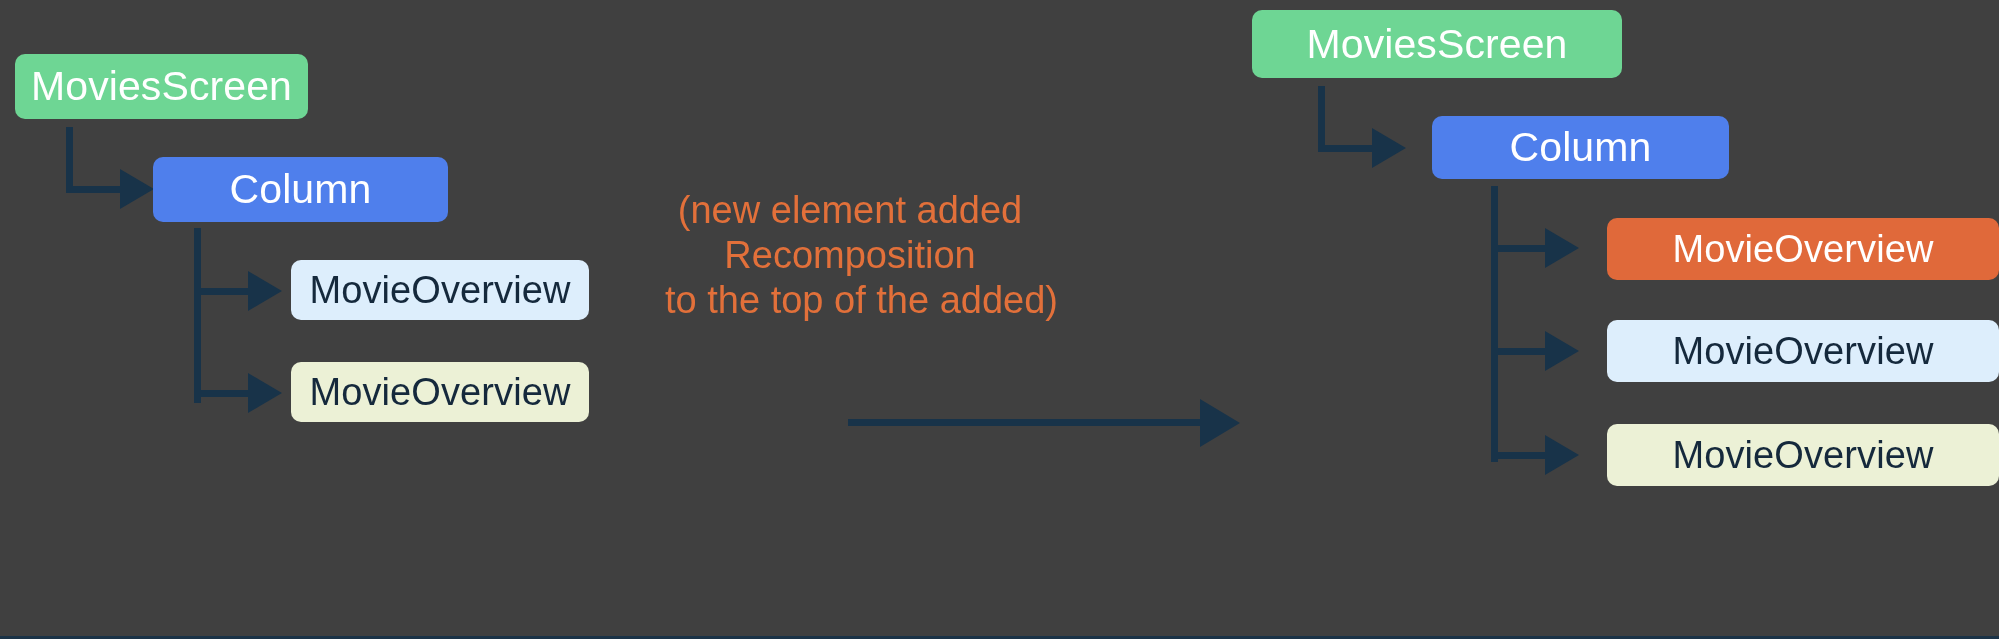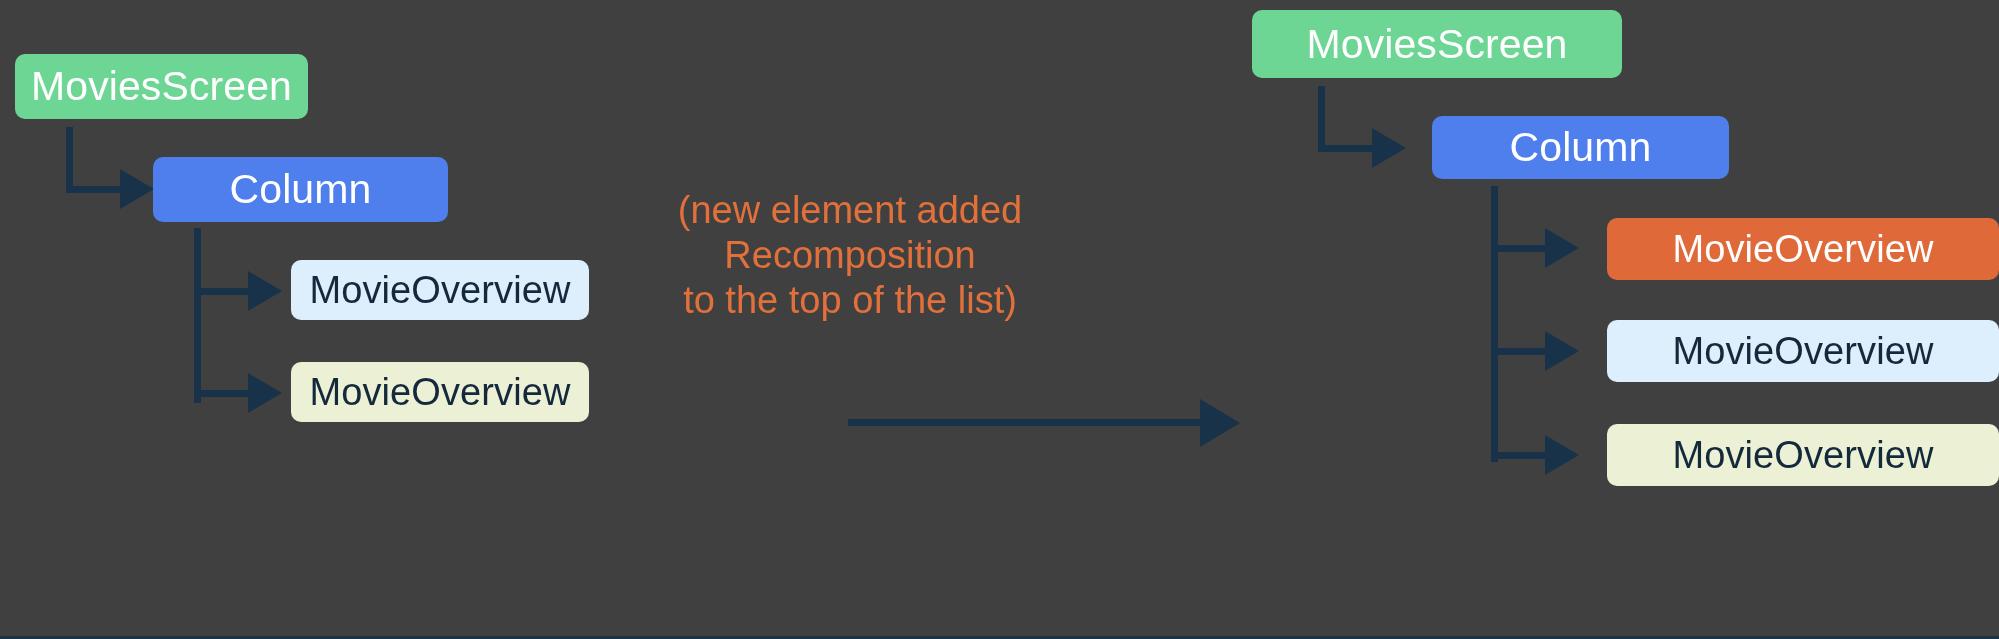--- a/index.html
+++ b/index.html
@@ -133,21 +133,21 @@
     <div class="arrowhead" style="left:248px; top:373px;"></div>
     <div class="node n-ov-cream" style="left:291px; top:362px; width:298px; height:60px;">
       <span class="node-label">MovieOverview</span>
     </div>
   </div>
 
   <div>
     <div id="caption" style="left:665px; top:188px; width:370px;">
       <div>(new element added</div>
       <div>Recomposition</div>
-      <div>to the top of the list)</div>
+      <div>to the top of the added)</div>
     </div>
 
     <div class="conn h" style="left:848px; top:419px; width:355px;"></div>
     <div class="arrowhead big" style="left:1200px; top:399px;"></div>
   </div>
 
   <div>
 
     <div class="node n-screen" style="left:1252px; top:10px; width:370px; height:68px;">
       <span class="node-label">MoviesScreen</span>

